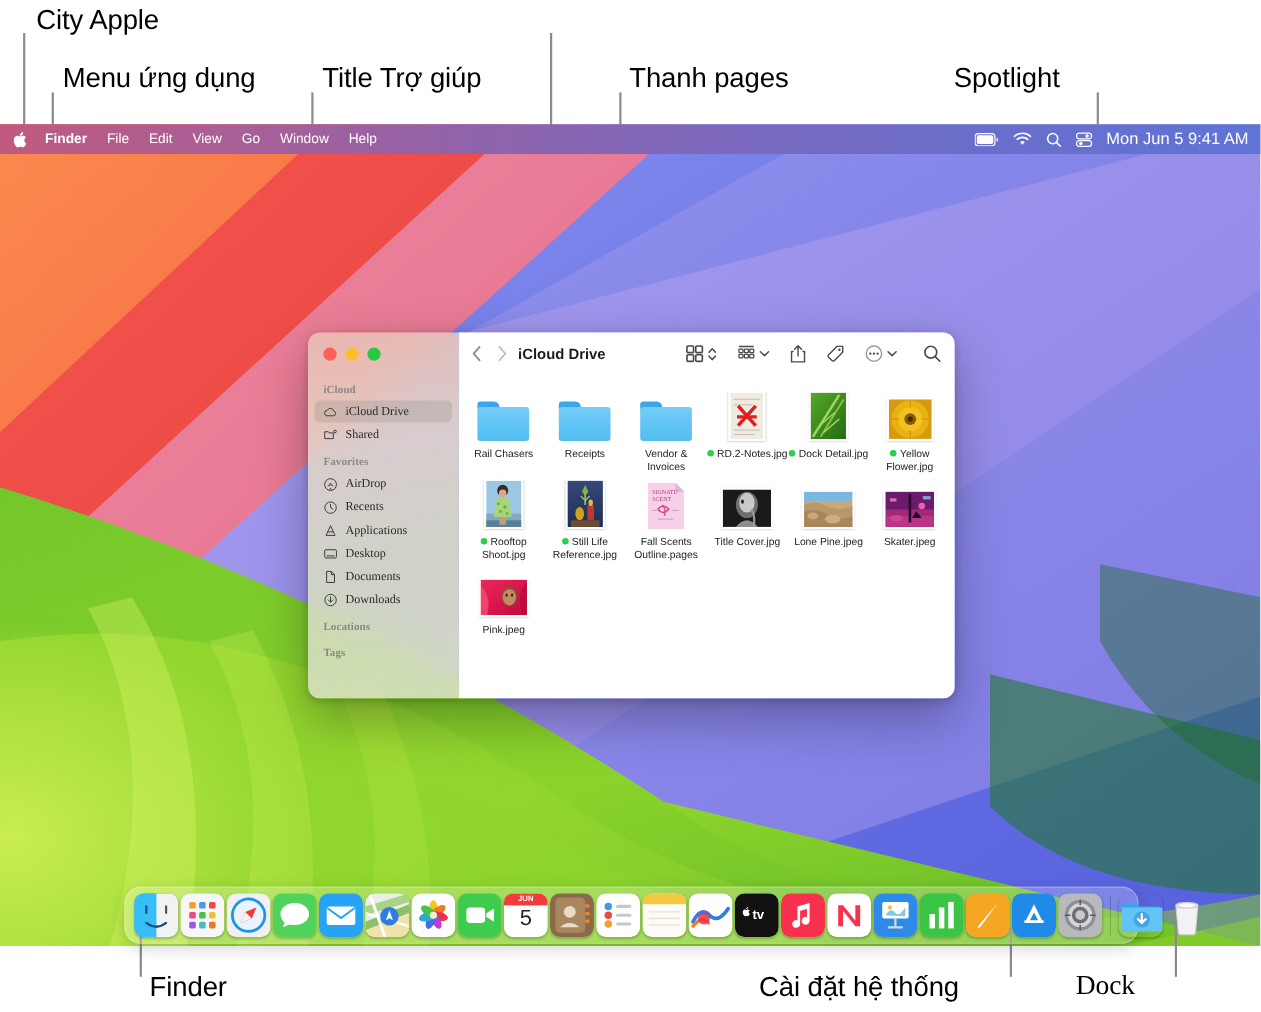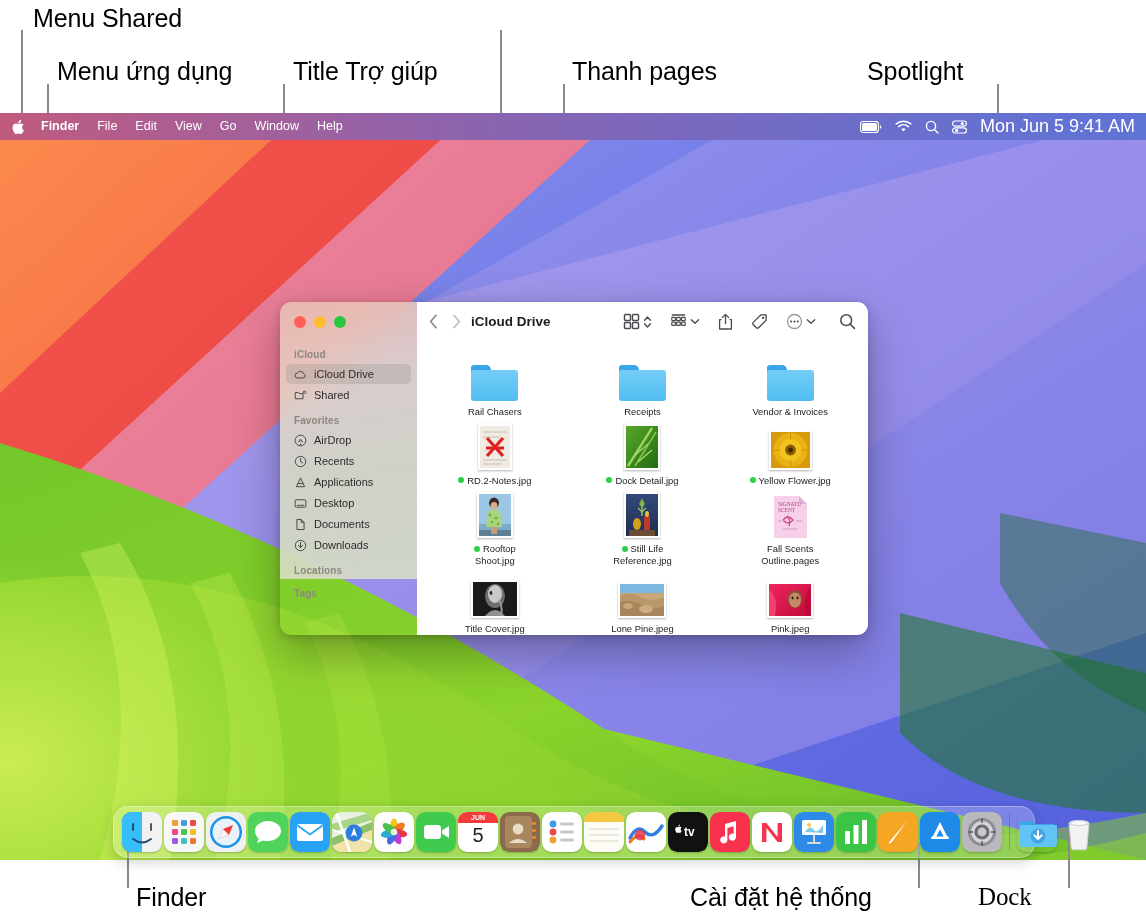--- a/index.html
+++ b/index.html
@@ -22,29 +22,29 @@
   
   #menubar { position:absolute; left:0; top:113px; width:1146px; height:27px;
      display:flex; align-items:center; z-index:40;
      background:linear-gradient(90deg,#c05a7e 0%, #a95f96 18%, #8f63ab 38%,
        #7a68bd 58%, #6a6ecb 78%, #5f74d6 100%); }
   #menubar .mi { color:#fff; font-size:12.5px; padding:0 9px; line-height:27px;
      font-weight:400; }
   #menubar .mi.bold { font-weight:700; padding-left:6px; }
   #menubar .apple { padding:0 9px 0 12px; display:flex; align-items:center; }
   #menubar .right { margin-left:auto; display:flex; align-items:center;
-     gap:13px; padding-right:11px; color:#fff; font-size:18px; }
+     gap:13px; padding-right:11px; color:#fff; font-size:15px; }
 
   
   #finder { position:absolute; left:280px; top:302px; width:588px; height:333px;
      border-radius:11px; overflow:hidden; z-index:30;
      box-shadow:0 18px 46px rgba(0,0,0,0.30), 0 2px 8px rgba(0,0,0,0.18); }
-  #fsidebar { position:absolute; left:0; top:0; width:137px; height:277px;
+  #fsidebar { position:absolute; left:0; top:0; width:137px; height:333px;
      background:rgba(236,228,214,0.72);
-     backdrop-filter:blur(18px); }
+     backdrop-filter:blur(18px);font-family:Liberation Serif, serif; }
   #fsidebar::before{ content:""; position:absolute; inset:0;
      background:linear-gradient(170deg, rgba(231,170,160,0.55) 0%,
        rgba(220,200,180,0.35) 32%, rgba(200,215,175,0.45) 62%,
        rgba(205,220,190,0.55) 100%); }
   .traffic { position:absolute; left:14px; top:14px; display:flex; gap:8px; z-index:3;}
   .tl { width:12px; height:12px; border-radius:50%; }
   .tl.r{background:#ff5f57;} .tl.y{background:#febc2e;} .tl.g{background:#28c840;}
   .sb-list{ position:absolute; left:0; top:38px; width:137px; z-index:3; }
   .sb-head{ font-size:10px; color:#8c8880; font-weight:600; padding:9px 0 3px 14px;
      letter-spacing:0.1px; }
@@ -55,21 +55,21 @@
   .sb-ic{ width:13px; height:13px; flex:none; display:block; }
 
   #fmain{ position:absolute; left:137px; top:0; right:0; bottom:0; background:#fff; }
   #ftoolbar{ height:39px; display:flex; align-items:center; padding:0 12px; }
   .tb-btn{ display:flex; align-items:center; justify-content:center; }
   .tb-title{ font-size:13.5px; font-weight:700; color:#1c1c1c; margin-left:10px; }
   .tb-spacer{ flex:1; }
   .tb-grp{ display:flex; align-items:center; gap:3px; margin:0 9px; }
 
   #fgrid{ position:absolute; left:0; top:39px; right:0; bottom:0;
-     display:grid; grid-template-columns:repeat(3,1fr); align-content:start;
+     display:grid; grid-template-columns:repeat(6,1fr); align-content:start;
      padding:8px 4px 0 4px; }
   .fcell{ display:flex; flex-direction:column; align-items:center; padding-top:7px; }
   .fthumb{ height:45px; display:flex; align-items:flex-end; justify-content:center; }
   .flabel{ font-size:9.4px; color:#1c1c1c; text-align:center; line-height:11.5px;
      margin-top:5px; max-width:84px; }
   .fdot{ display:inline-block; width:6px; height:6px; border-radius:50%;
      background:#2fce4d; margin-right:3px; vertical-align:middle;
      position:relative; top:-1px; }
 
   .folder{ width:47px; height:36px; position:relative; }
@@ -554,20 +554,40 @@
               <rect y="0" width="44" height="9" fill="#7ab8e0"></rect>
             </svg>
               </div>
           </div>
           <div class="flabel">Lone Pine.jpeg</div>
         </div>
 
         <div class="fcell">
           <div class="fthumb">
             <div class="photo">
+                <svg class="im" width="44" height="32" viewBox="0 0 44 32">
+              <rect width="44" height="32" fill="#4a1050"></rect>
+              <rect width="44" height="16" fill="#6b1a6e"></rect>
+              <rect y="16" width="44" height="16" fill="#a02a7a"></rect>
+              <rect x="0" y="22" width="44" height="10" fill="#c43a8c" opacity="0.7"></rect>
+              <rect x="21" y="2" width="2.4" height="26" fill="#2a0a30"></rect>
+              <ellipse cx="10" cy="24" rx="6" ry="3" fill="#d94a9e" opacity="0.7"></ellipse>
+              <path d="M28 18 l5 6 h-9z" fill="#1a0820"></path>
+              <circle cx="33" cy="13" r="3" fill="#e85fb0"></circle>
+              <rect x="4" y="6" width="6" height="3" fill="#ff7ec4" opacity="0.8"></rect>
+              <rect x="34" y="4" width="7" height="3" fill="#7ee8f0" opacity="0.7"></rect>
+            </svg>
+              </div>
+          </div>
+          <div class="flabel">Skater.jpeg</div>
+        </div>
+
+        <div class="fcell">
+          <div class="fthumb">
+            <div class="photo">
                 <svg class="im" width="42" height="32" viewBox="0 0 42 32">
               <rect width="42" height="32" fill="#e8134a"></rect>
               <path d="M0 0 h42 v32 H0z" fill="url(#pk)"></path>
               <defs>
                     <linearGradient id="pk" x1="0" y1="0" x2="1" y2="1">
                 <stop offset="0%" stop-color="#f0255e"></stop>
                       <stop offset="100%" stop-color="#c00a3a"></stop>
                     </linearGradient>
                   </defs>
               <ellipse cx="26" cy="15" rx="7.5" ry="9" fill="#8a5038"></ellipse>
@@ -575,40 +595,20 @@
               <ellipse cx="23.5" cy="14" rx="1" ry="1.4" fill="#2a1a10"></ellipse>
               <ellipse cx="28.5" cy="14" rx="1" ry="1.4" fill="#2a1a10"></ellipse>
               <path d="M0 6 q10 8 6 26 H0z" fill="#ff5b82" opacity="0.6"></path>
               <path d="M42 2 q-10 10 -4 30 h4z" fill="#b30836" opacity="0.6"></path>
             </svg>
               </div>
           </div>
           <div class="flabel">Pink.jpeg</div>
         </div>
 
-        <div class="fcell">
-          <div class="fthumb">
-            <div class="photo">
-                <svg class="im" width="44" height="32" viewBox="0 0 44 32">
-              <rect width="44" height="32" fill="#4a1050"></rect>
-              <rect width="44" height="16" fill="#6b1a6e"></rect>
-              <rect y="16" width="44" height="16" fill="#a02a7a"></rect>
-              <rect x="0" y="22" width="44" height="10" fill="#c43a8c" opacity="0.7"></rect>
-              <rect x="21" y="2" width="2.4" height="26" fill="#2a0a30"></rect>
-              <ellipse cx="10" cy="24" rx="6" ry="3" fill="#d94a9e" opacity="0.7"></ellipse>
-              <path d="M28 18 l5 6 h-9z" fill="#1a0820"></path>
-              <circle cx="33" cy="13" r="3" fill="#e85fb0"></circle>
-              <rect x="4" y="6" width="6" height="3" fill="#ff7ec4" opacity="0.8"></rect>
-              <rect x="34" y="4" width="7" height="3" fill="#7ee8f0" opacity="0.7"></rect>
-            </svg>
-              </div>
-          </div>
-          <div class="flabel">Skater.jpeg</div>
-        </div>
-
       </div>
     </div>
   </div>
 
   <div id="dock">
 
     <div class="dicon">
       <svg width="40" height="40" viewBox="0 0 40 40">
         <rect width="40" height="40" rx="9" fill="#1e9bf0"></rect>
         <path d="M20 0h20v40H20z" fill="#f2f2f2"></path>
@@ -849,21 +849,21 @@
     </div>
   </div>
 
   <div class="leader" style="left:21px;  top:30px; height:83px;"></div>
   <div class="leader" style="left:47px;  top:84px; height:29px;"></div>
   <div class="leader" style="left:283px; top:84px; height:29px;"></div>
   <div class="leader" style="left:500px; top:30px; height:90px;"></div>
   <div class="leader" style="left:563px; top:84px; height:29px;"></div>
   <div class="leader" style="left:997px; top:84px; height:29px;"></div>
 
-  <div class="callout" style="left:33px;  top:4px;">Menu Shared</div>
+  <div class="callout" style="left:33px;  top:4px;">City Apple</div>
   <div class="callout" style="left:57px;  top:57px;">Menu ứng dụng</div>
   <div class="callout" style="left:293px; top:57px;">Title Trợ giúp</div>
   <div class="callout" style="left:572px; top:57px;">Thanh pages</div>
   <div class="callout" style="left:867px; top:57px;">Spotlight</div>
 
   <div class="leader" style="left:127px;  top:843px; height:45px;"></div>
   <div class="leader" style="left:918px;  top:843px; height:45px;"></div>
   <div class="leader" style="left:1068px; top:830px; height:58px;"></div>
   <div class="leader-h" style="left:1035px; top:830px; width:35px;"></div>
 

